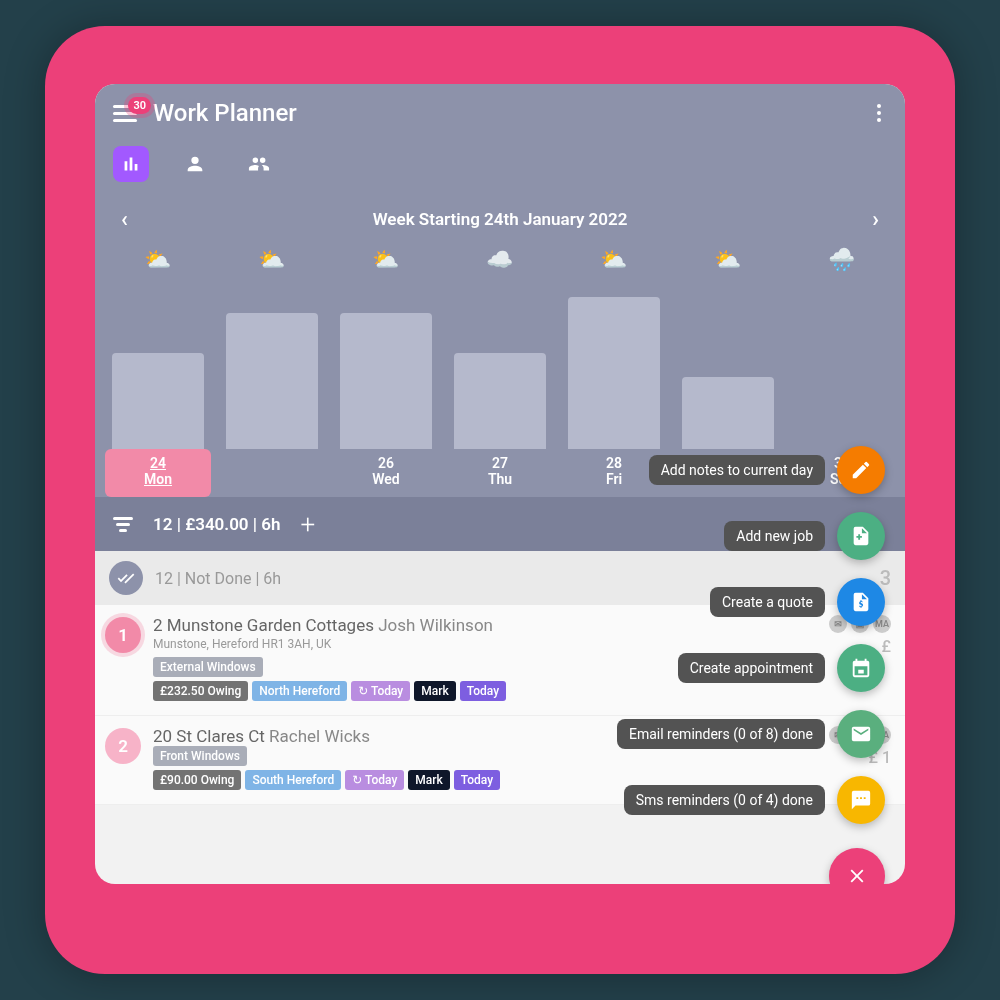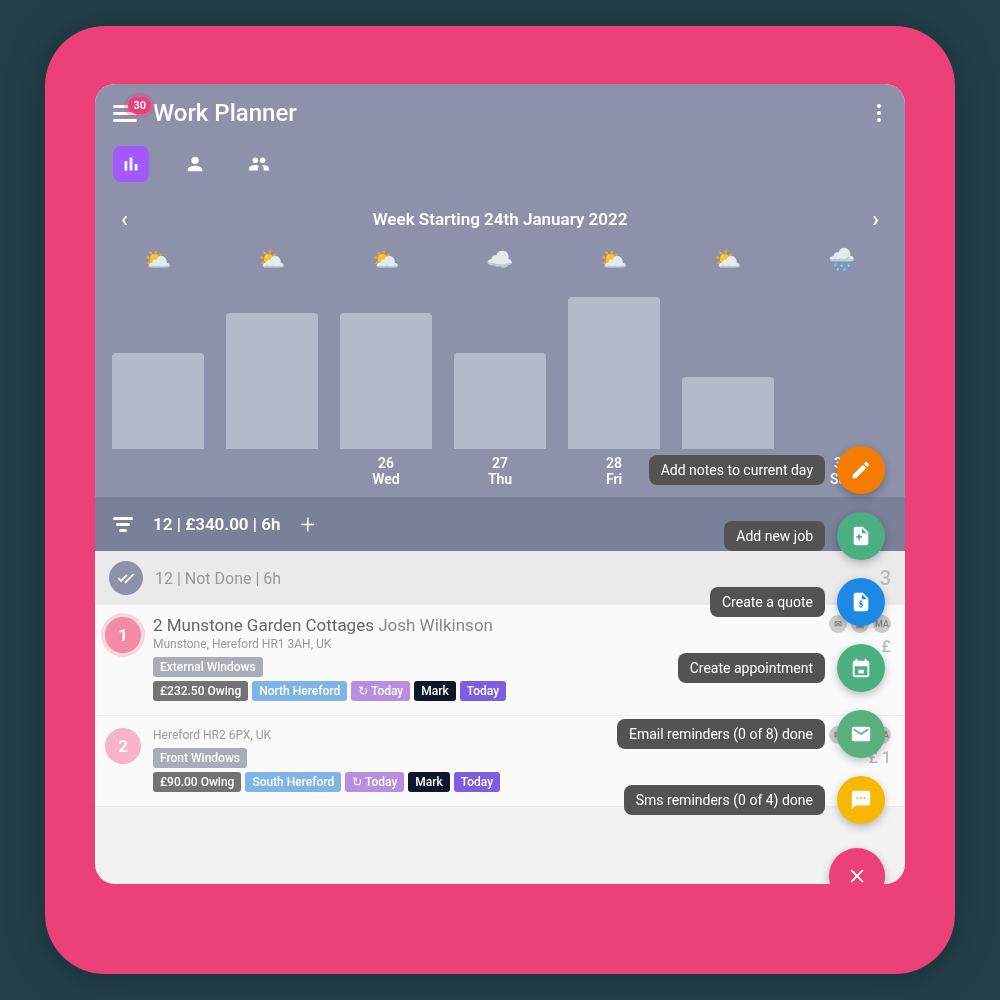--- a/index.html
+++ b/index.html
@@ -184,20 +184,24 @@
     <div>Week Starting 24th January 2022</div>
     <div class="chev">›</div>
   </div>
 
   <div class="chartrow" id="chartrow">
         <div class="daycol">
           <div class="weather">⛅</div>
           <div class="bar-area">
             <div class="bar" style="height: 96px;"></div>
           </div>
+          <div class="daylabel selected">
+            <div class="num">24</div>
+            <div class="dow">Mon</div>
+          </div>
         </div>
         <div class="daycol">
           <div class="weather">⛅</div>
           <div class="bar-area">
             <div class="bar" style="height: 136px;"></div>
           </div>
         </div>
         <div class="daycol">
           <div class="weather">⛅</div>
           <div class="bar-area">
@@ -292,21 +296,21 @@
               <span>✉</span>
               <span>▣</span>
               <span>MA</span>
             </div>
             <div class="amt">£</div>
           </div>
         </div>
         <div class="job">
           <div class="numcircle c2">2</div>
           <div class="job-body">
-            <div class="job-sub">Hereford HR2 6PX, UK</div>
+            <div class="job-title">20 St Clares Ct <span class="name">Rachel Wicks</span></div>
             <div class="tagrow">
               <span class="tag grey">Front Windows</span>
             </div>
             <div class="tagrow">
               <span class="tag pink">£90.00 Owing</span>
               <span class="tag blue">South Hereford</span>
               <span class="tag purple">↻  Today</span>
               <span class="tag green">Mark</span>
               <span class="tag violet">Today</span>
             </div>

